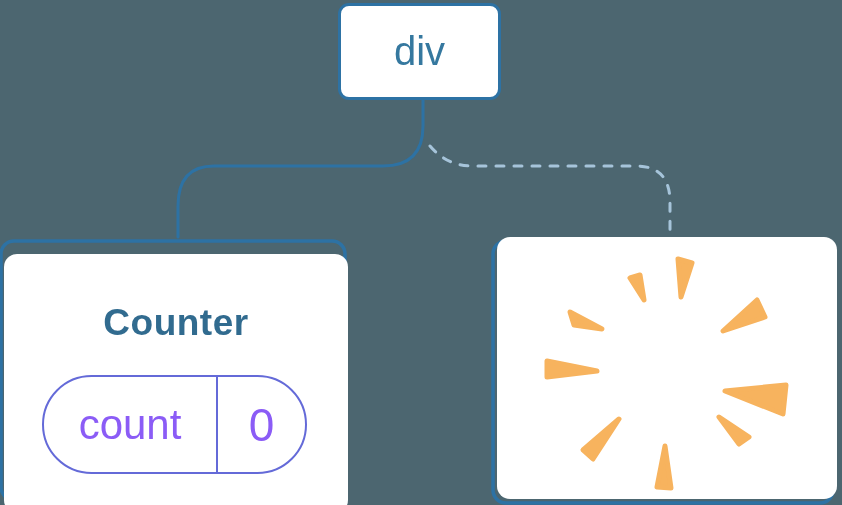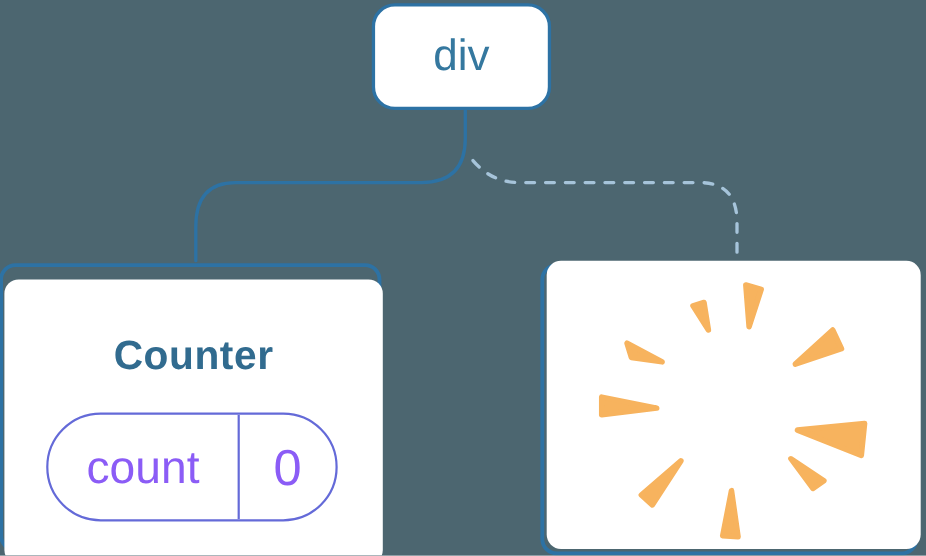--- a/index.html
+++ b/index.html
@@ -13,21 +13,21 @@
   .stage svg{position:absolute;left:0;top:0;}
   .node{
     position:absolute;
     background:#ffffff;
     border-radius:13px;
     box-sizing:border-box;
   }
   .root-node{
     left:338px;top:3px;width:163px;height:97px;
     border:3px solid #2d72a4;
-    border-radius:21px;
+    border-radius:11px;
     display:flex;align-items:center;justify-content:center;
     font-size:40px;
     color:#35789f;
   }
   .counter-node{left:4px;top:254px;width:344px;height:259px;}
   .counter-title{
     position:absolute;top:48px;left:0;width:100%;
     text-align:center;
     font-size:37px;font-weight:600;
     color:#316b8f;

